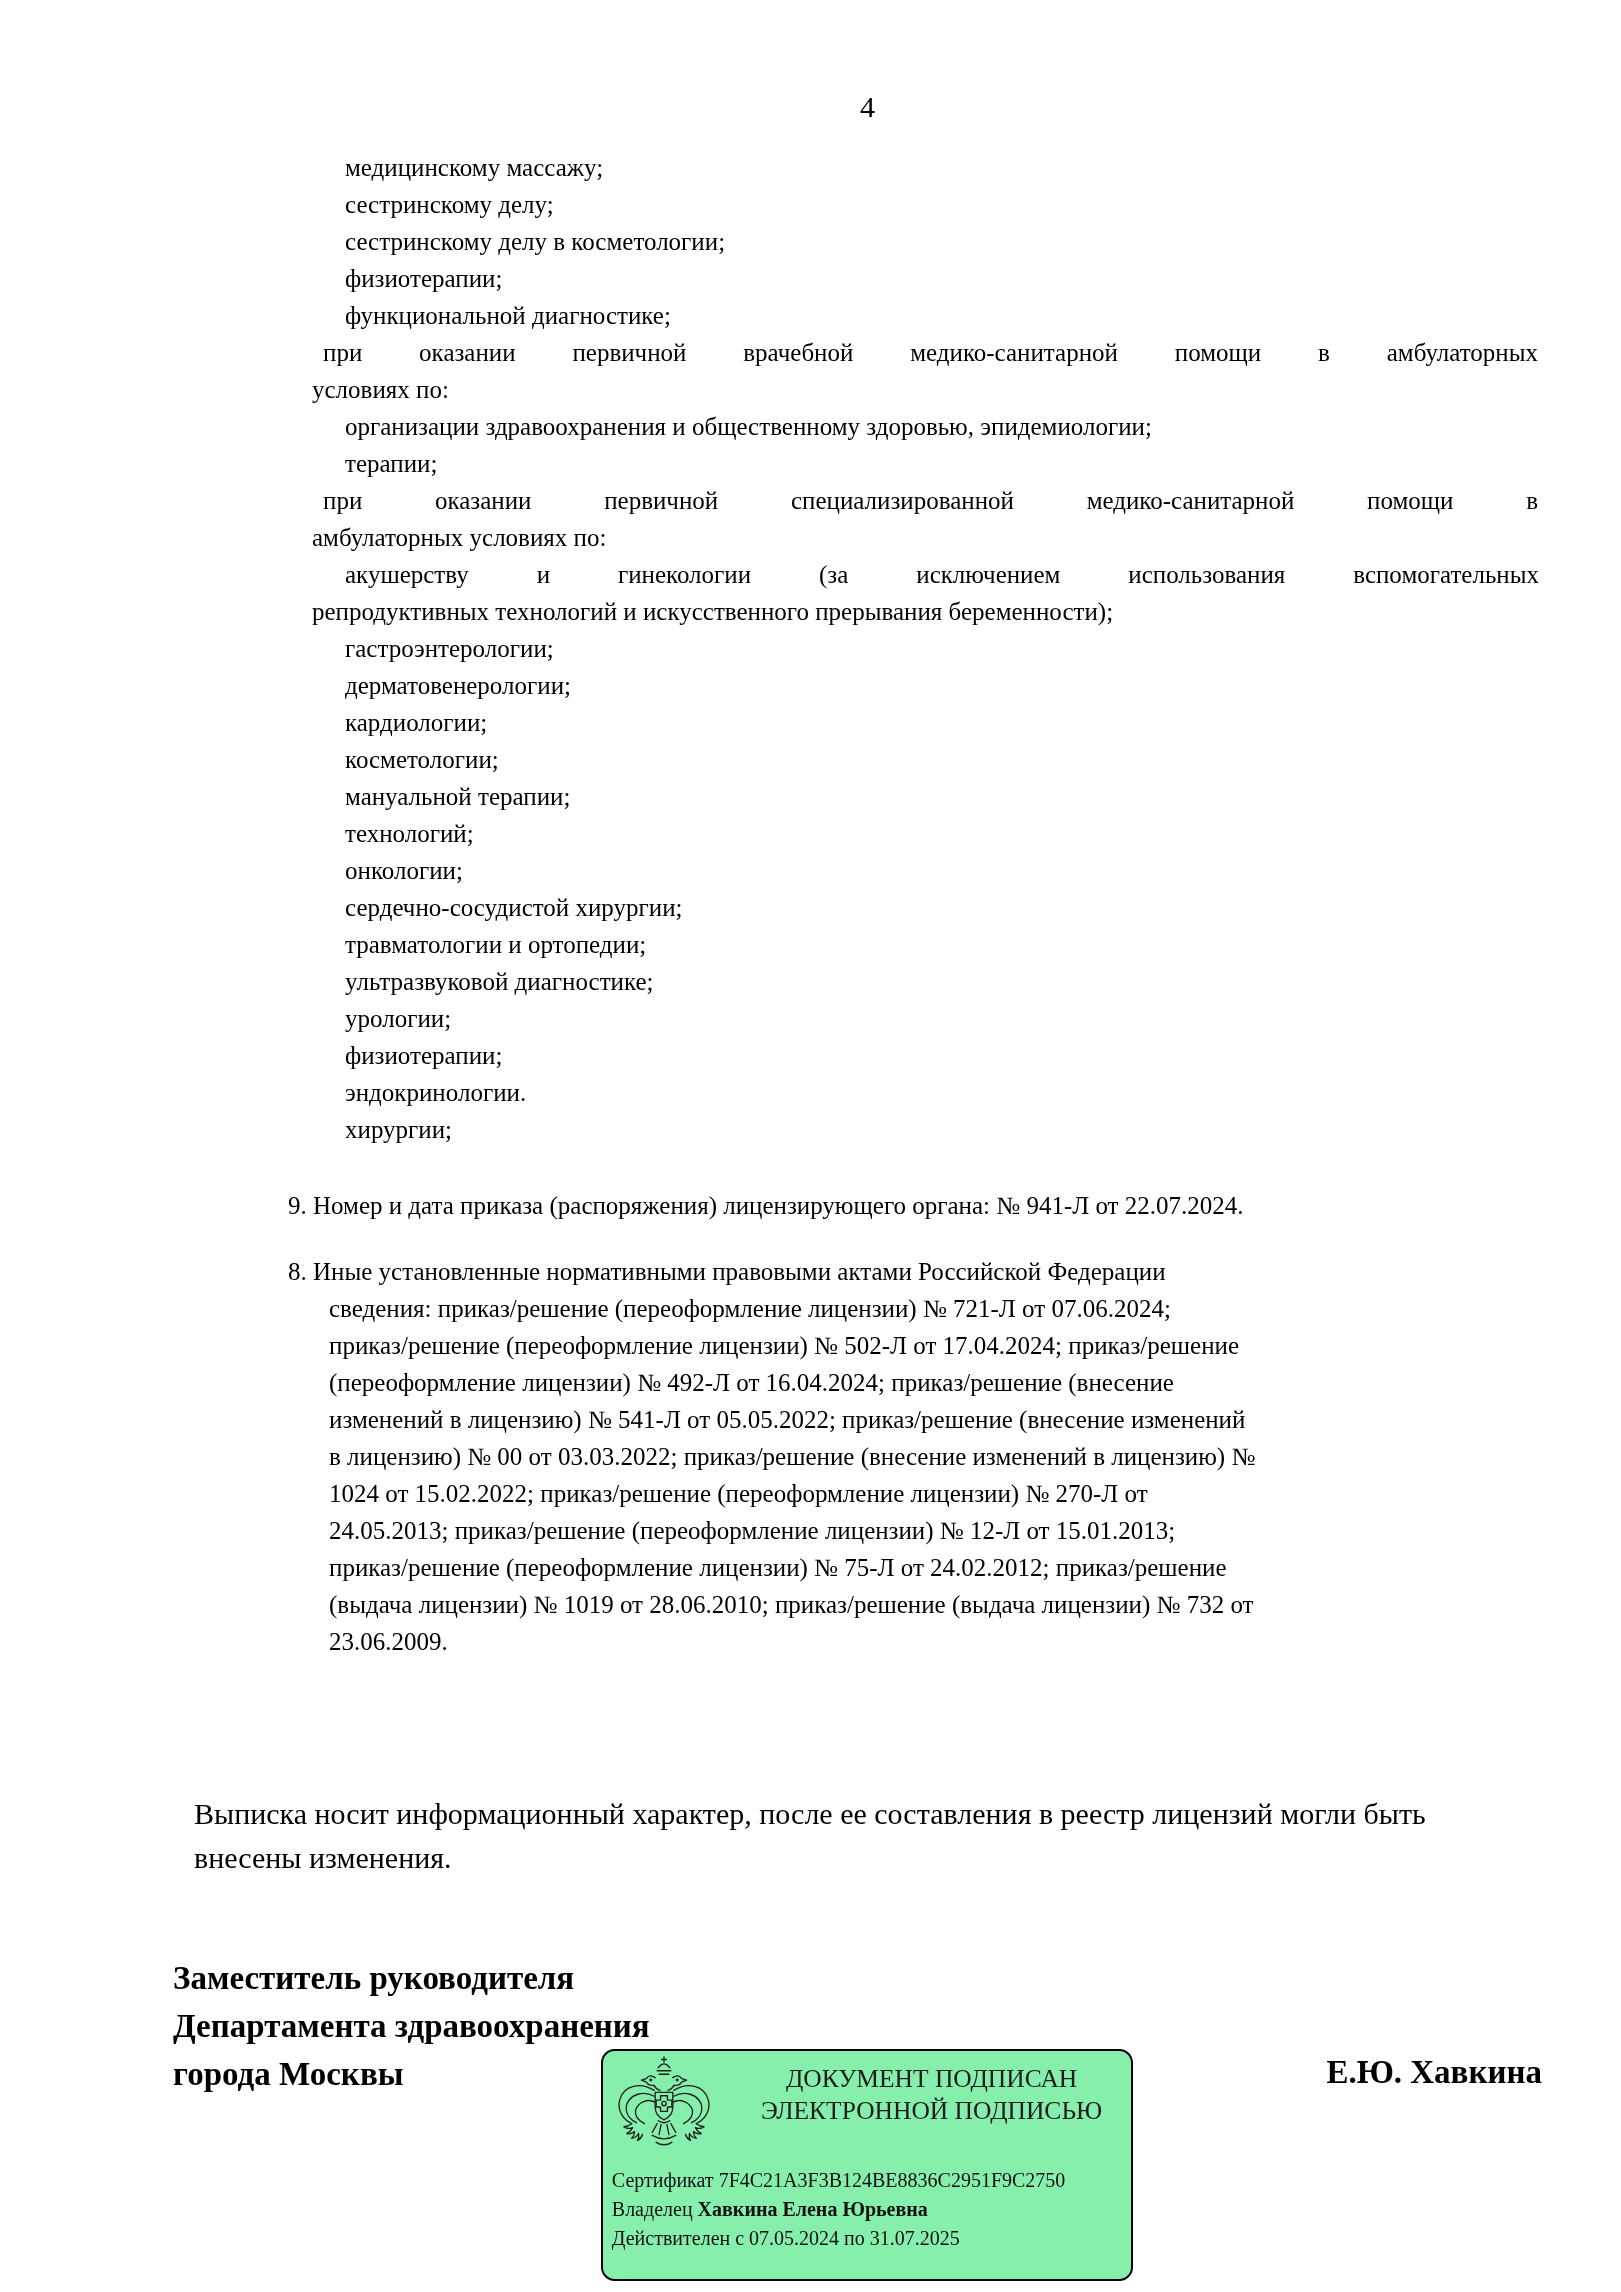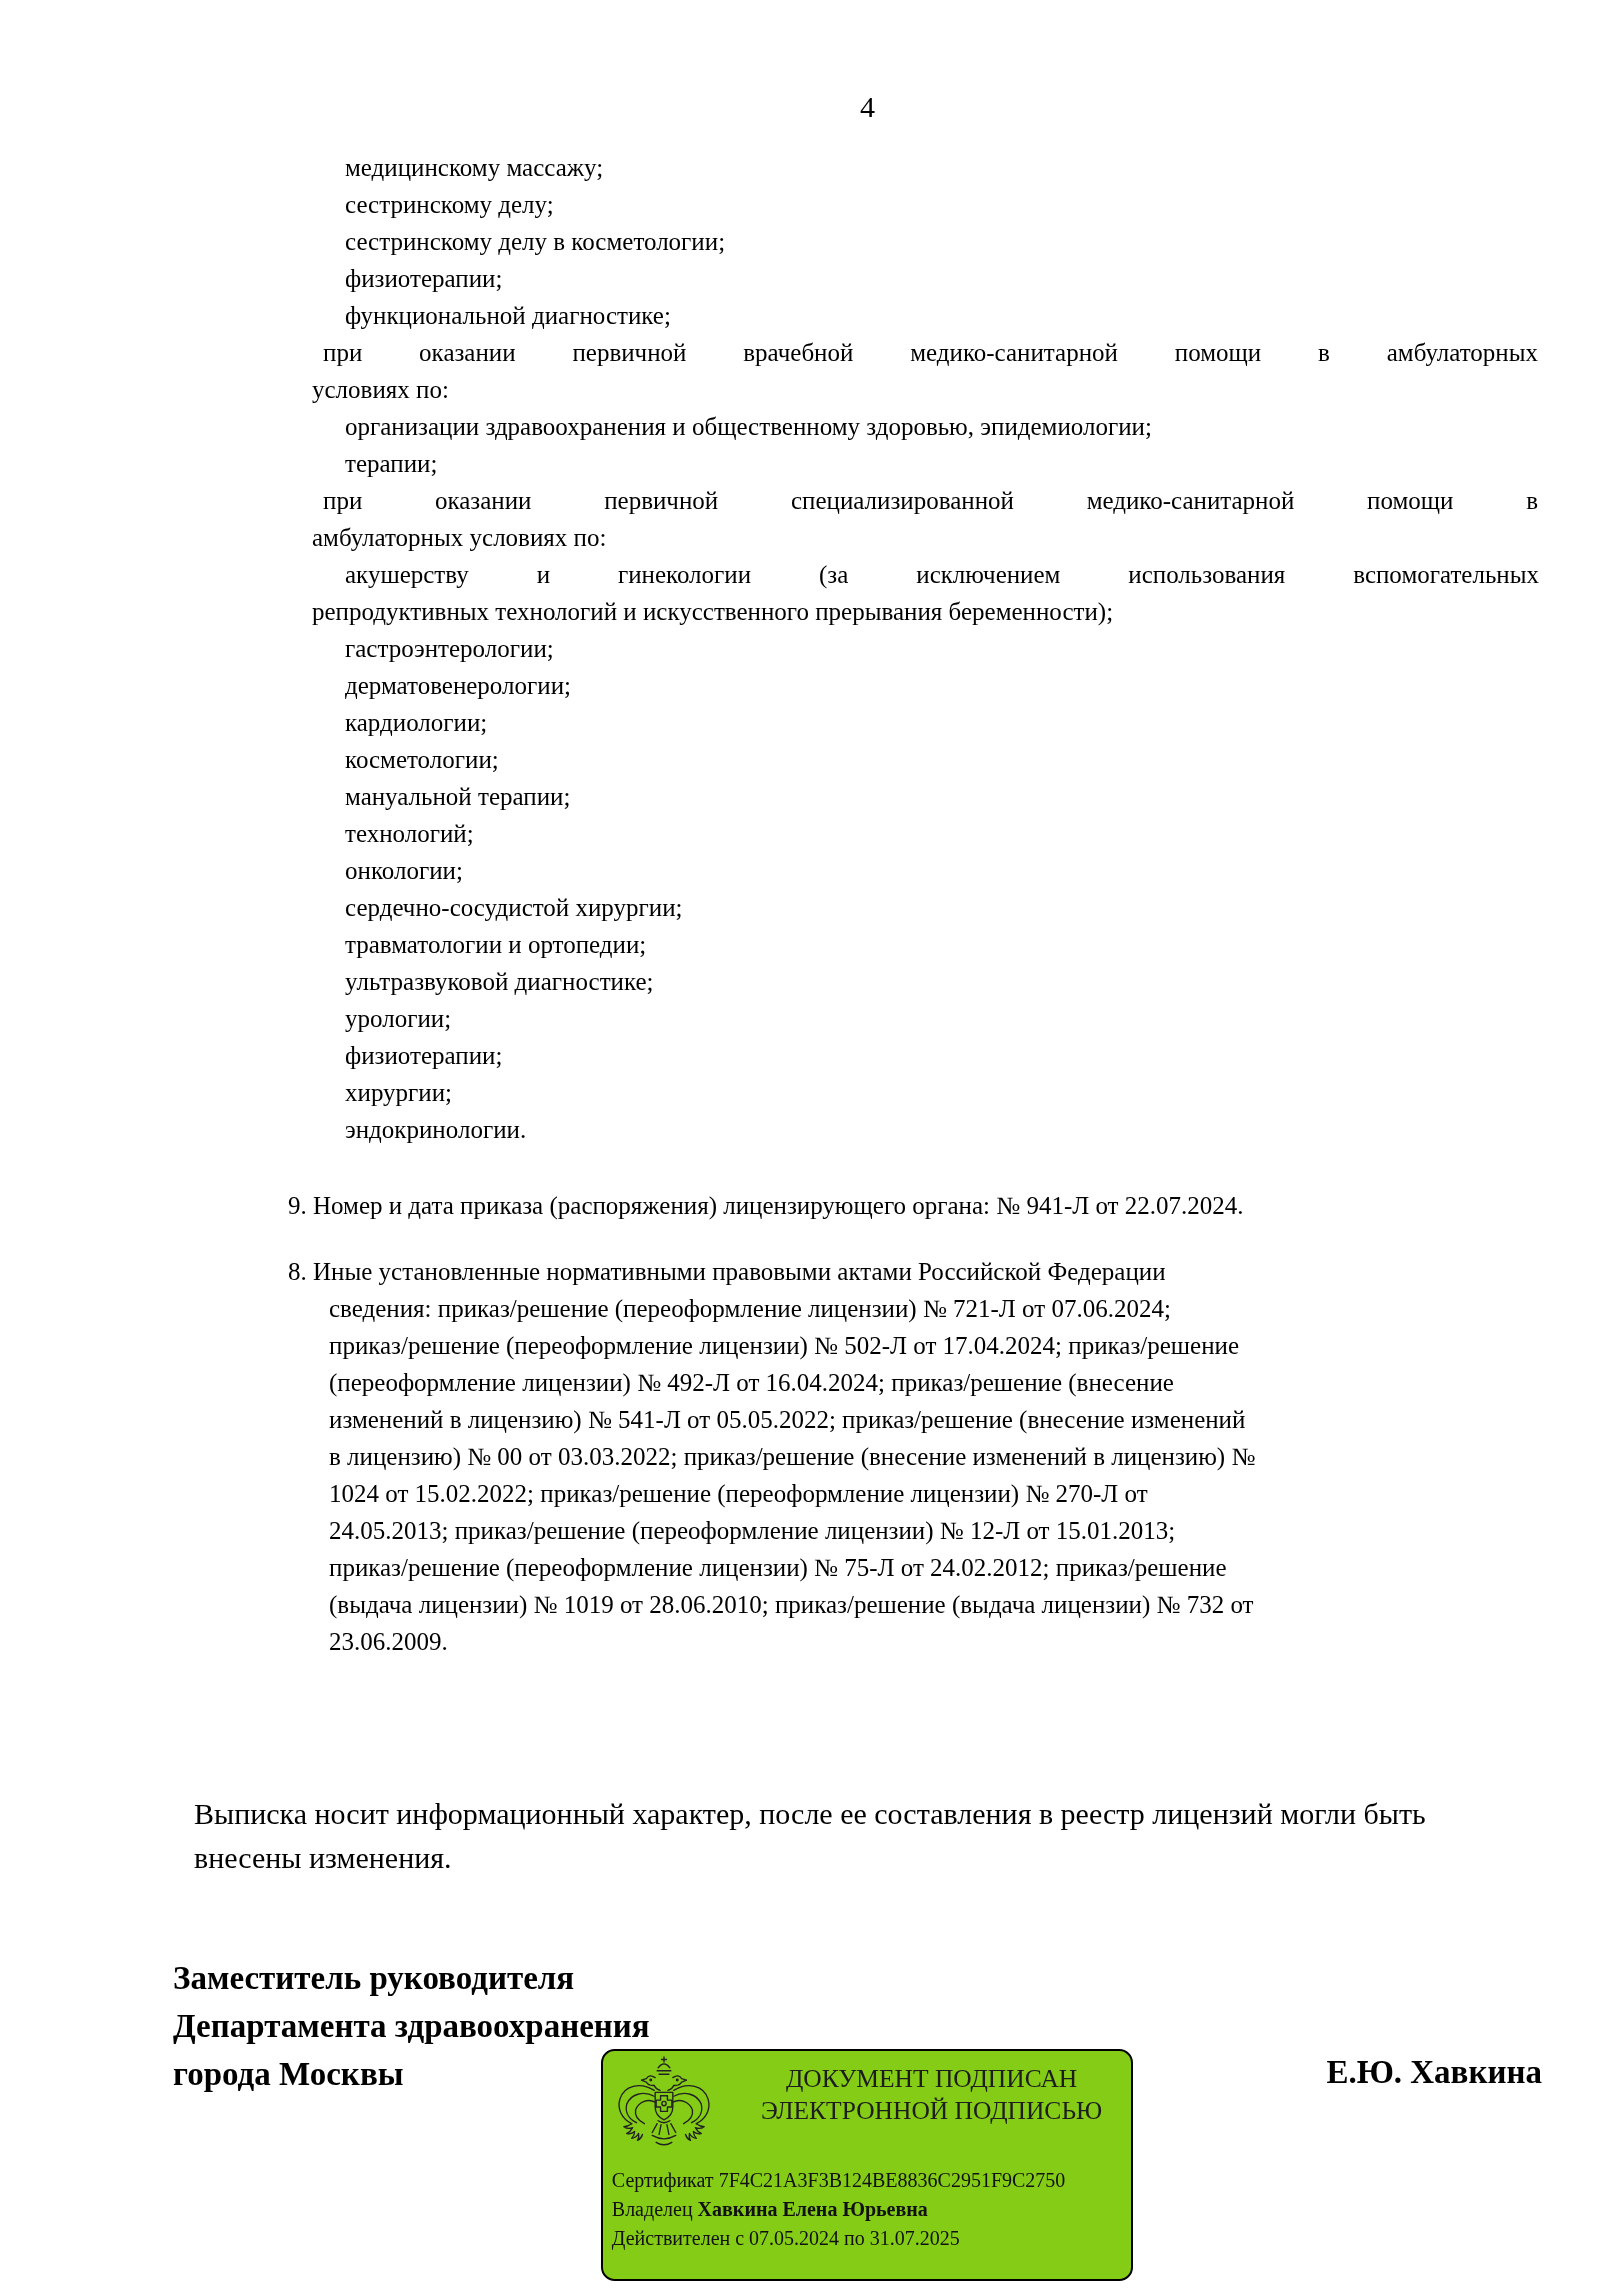--- a/index.html
+++ b/index.html
@@ -46,21 +46,21 @@
   #signature-title .ln{line-height:48px;min-height:48px;margin-left:0;}
   #signature-name{
     position:absolute;top:2054px;right:79px;
     font-size:33px;font-weight:bold;
   }
   
   #stamp{
     position:absolute;left:601px;top:2049px;
     width:528px;height:228px;
     border:2.9px solid #000;border-radius:13.7px;
-    background:#84cc16;
+    background:#86efac;
   }
   #stamp-emblem{position:absolute;left:11.8px;top:3.9px;width:98px;height:106px;}
   #stamp-header{
     position:absolute;left:137px;right:7.8px;top:11.8px;
     text-align:center;font-size:25.5px;line-height:32px;color:#1d1d1d;
   }
   .stamp-line{position:absolute;left:8.8px;right:8px;font-size:20px;line-height:26.5px;color:#111;white-space:nowrap;}
   #stamp-cert{top:116px;}
   #stamp-owner{top:145px;}
   #stamp-valid{top:174px;}
@@ -91,22 +91,22 @@
       <div class="ln li">кардиологии;</div>
       <div class="ln li">косметологии;</div>
       <div class="ln li">мануальной терапии;</div>
       <div class="ln li">технологий;</div>
       <div class="ln li">онкологии;</div>
       <div class="ln li">сердечно-сосудистой хирургии;</div>
       <div class="ln li">травматологии и ортопедии;</div>
       <div class="ln li">ультразвуковой диагностике;</div>
       <div class="ln li">урологии;</div>
       <div class="ln li">физиотерапии;</div>
+      <div class="ln li">эндокринологии.</div>
       <div class="ln li">хирургии;</div>
-      <div class="ln li">эндокринологии.</div>
     </div>
   <div id="item-9">
       <div class="ln num">9. Номер и дата приказа (распоряжения) лицензирующего органа: № 941-Л от 22.07.2024.</div>
     </div>
   <div id="item-10">
       <div class="ln num">8. Иные установленные нормативными правовыми актами Российской Федерации</div>
       <div class="ln wrap">сведения: приказ/решение (переоформление лицензии) № 721-Л от 07.06.2024;</div>
       <div class="ln wrap">приказ/решение (переоформление лицензии) № 502-Л от 17.04.2024; приказ/решение</div>
       <div class="ln wrap">(переоформление лицензии) № 492-Л от 16.04.2024; приказ/решение (внесение</div>
       <div class="ln wrap">изменений в лицензию) № 541-Л от 05.05.2022; приказ/решение (внесение изменений</div>

